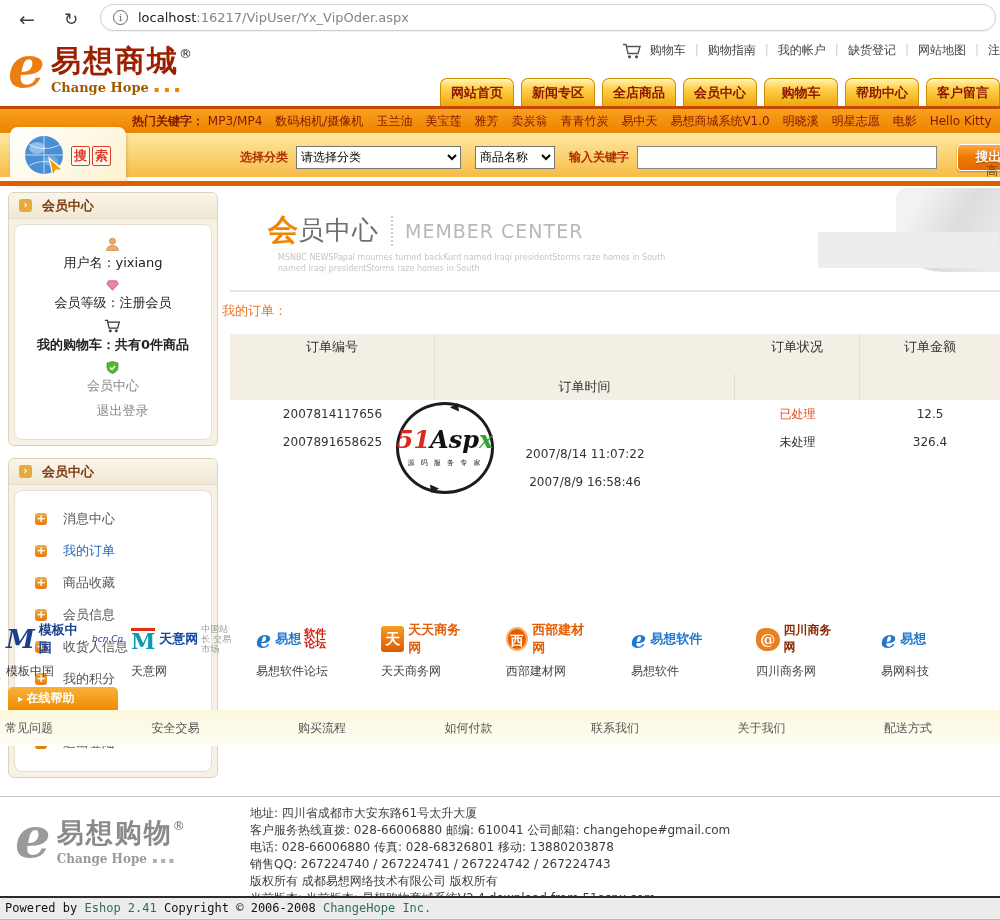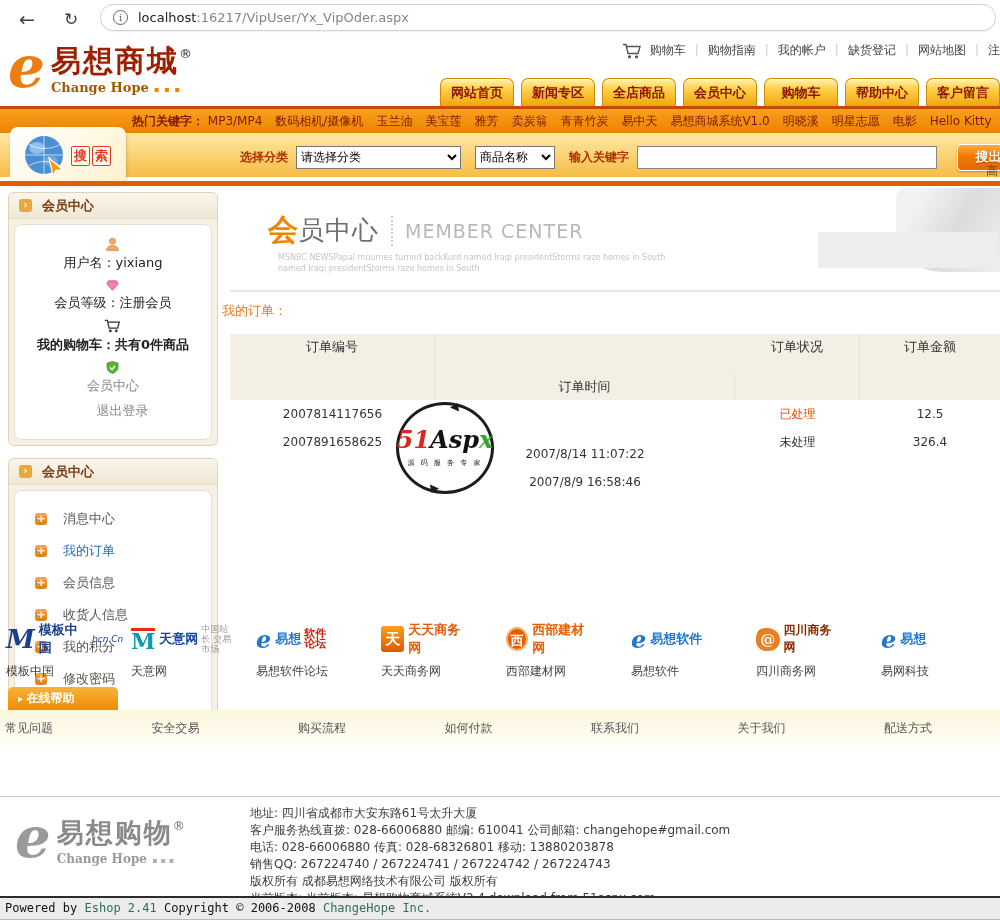--- a/index.html
+++ b/index.html
@@ -285,20 +285,24 @@
             <li class="mi">
               <i class="plus"></i>
               <span class="mi-label">消息中心</span>
             </li>
 
             <li class="mi active">
               <i class="plus"></i>
               <span class="mi-label">我的订单</span>
             </li>
 
+            <li class="mi">
+              <i class="plus"></i>
+              <span class="mi-label">商品收藏</span>
+            </li>
 
             <li class="mi">
               <i class="plus"></i>
               <span class="mi-label">会员信息</span>
             </li>
 
             <li class="mi">
               <i class="plus"></i>
               <span class="mi-label">收货人信息</span>
             </li>

